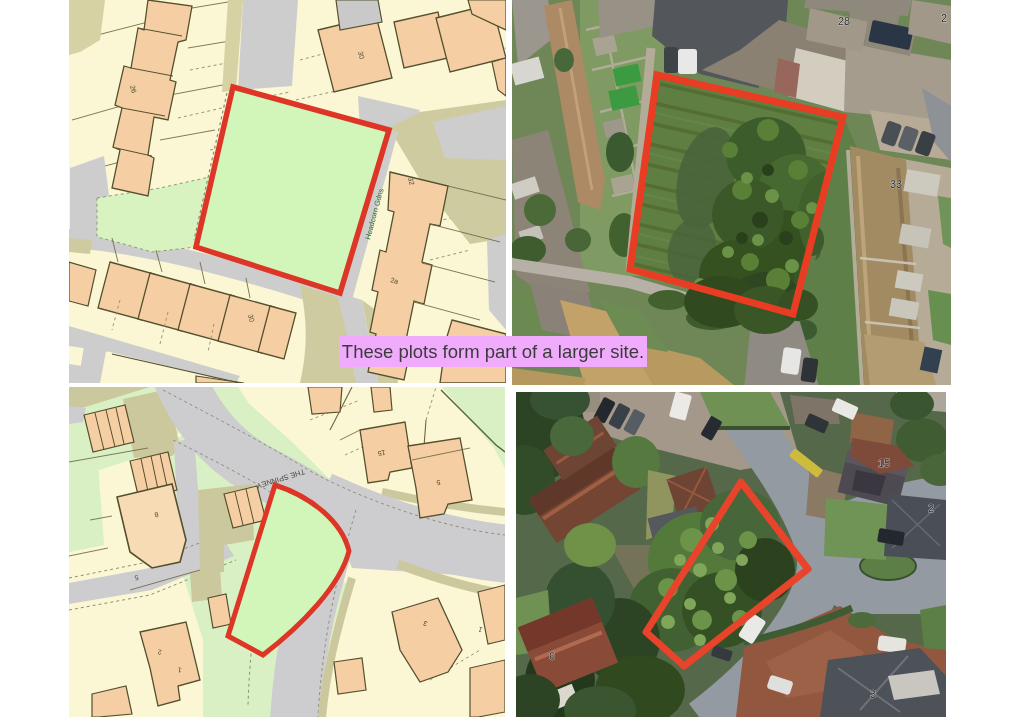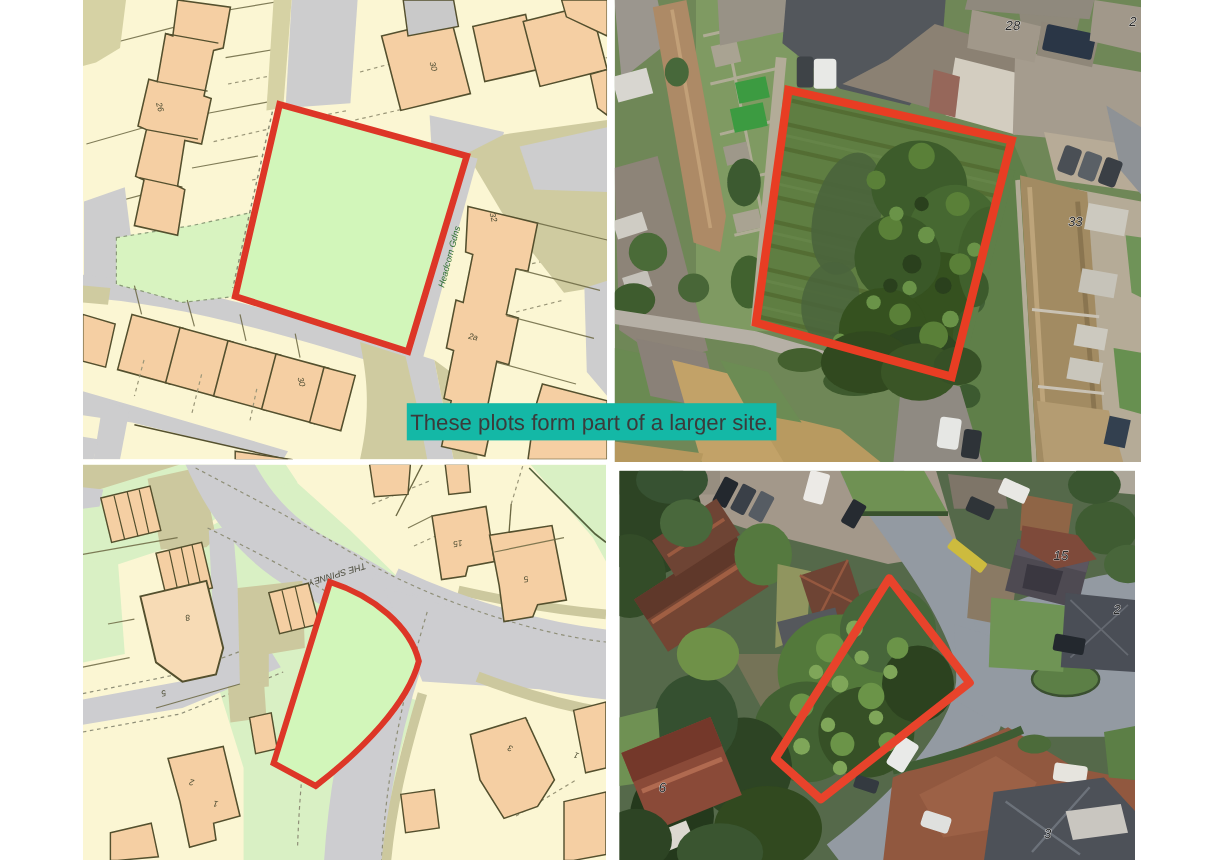--- a/index.html
+++ b/index.html
@@ -1,17 +1,17 @@
 <!DOCTYPE html>
 <html><head>
 <meta charset="utf-8">
 <style>
   html,body{margin:0;padding:0;background:#ffffff;width:1024px;height:717px;overflow:hidden;}
-  .q{position:absolute;overflow:hidden;font-style:italic;}
-  #caption{position:absolute;left:339px;top:336px;width:308px;height:31px;background:#14b8a6;
+  .q{position:absolute;overflow:hidden;}
+  #caption{position:absolute;left:339px;top:336px;width:308px;height:31px;background:#f0abfc;
     font-family:"Liberation Sans",sans-serif;font-size:18.5px;color:#3b3b3b;
     display:flex;align-items:center;justify-content:center;white-space:nowrap;z-index:50;}
 </style>
 </head>
 <body>
 
 <div class="q" style="left:69px;top:0;width:437px;height:383px;">
 <svg width="437" height="383" viewBox="69 0 437 383">
 
 <rect x="69" y="0" width="437" height="383" fill="#fbf6d3"></rect>

